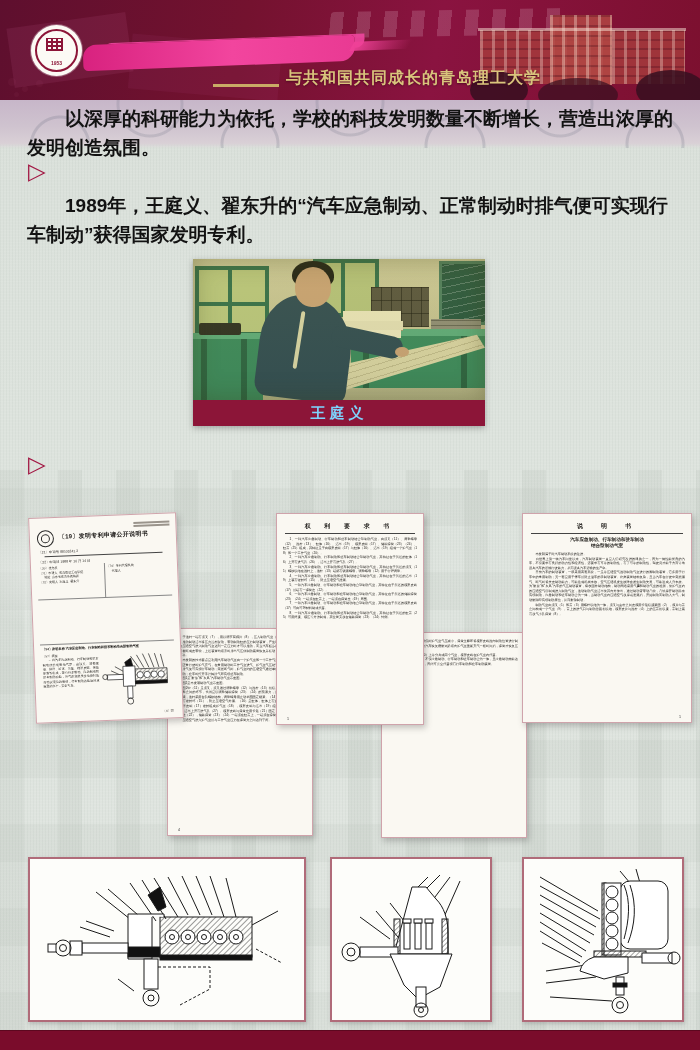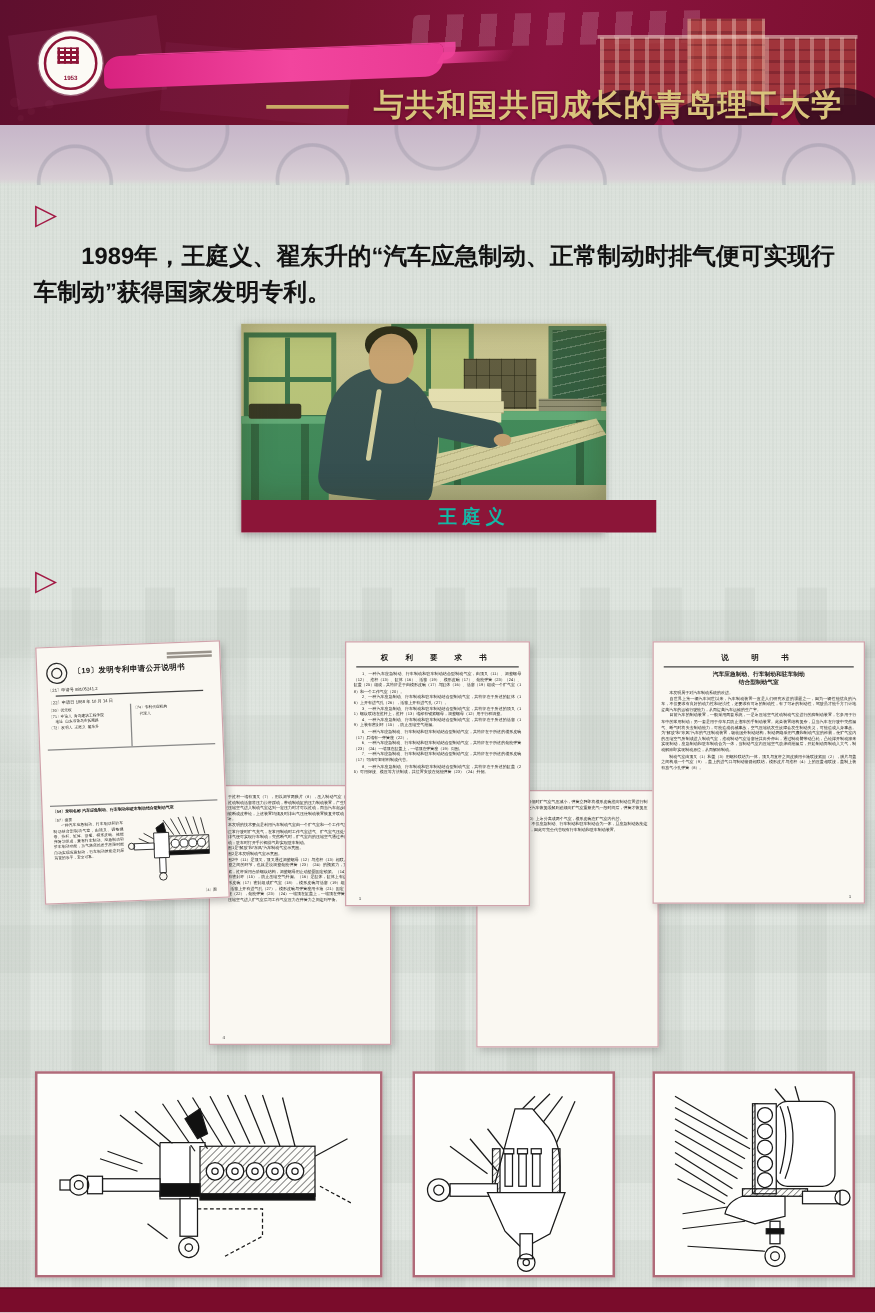--- a/index.html
+++ b/index.html
@@ -44,22 +44,22 @@
   .logo-year{position:absolute;left:0;right:0;bottom:4px;text-align:center;font-size:5px;color:#8c1538;font-weight:700;}
   .brush{position:absolute;left:83px;top:40px;width:272px;height:26px;z-index:1;
     background:linear-gradient(90deg,#d8227f,#f2459e 55%,#e93a93);
     transform:rotate(-2.2deg);border-radius:13px 4px 15px 5px;
     box-shadow:16px -7px 0 -6px rgba(240,70,158,.9);}
   .brush::after{content:"";position:absolute;left:99%;top:7px;width:58px;height:9px;
     background:linear-gradient(90deg,#ef4097,rgba(239,64,151,0));transform:skew(-32deg);}
   .hdr-title{position:absolute;left:93px;top:32px;z-index:2;font-size:29px;font-weight:800;color:#ffffff;
     letter-spacing:2px;white-space:nowrap;text-shadow:0 2px 3px rgba(60,0,30,.65),0 0 1px rgba(60,0,30,.5);}
   .hdr-dash{position:absolute;left:213px;top:84px;width:66px;height:3px;background:#c9ab66;z-index:2;}
-  .hdr-sub{position:absolute;left:286px;top:68px;z-index:2;font-size:24px;font-weight:800;color:#d9c47c;
-    letter-spacing:1px;white-space:nowrap;text-shadow:0 1px 2px rgba(50,0,25,.6);margin-left:13px;}
+  .hdr-sub{position:absolute;left:286px;top:68px;z-index:2;font-size:16px;font-weight:800;color:#d9c47c;
+    letter-spacing:1px;white-space:nowrap;text-shadow:0 1px 2px rgba(50,0,25,.6);}
   
   .ornament-band{position:absolute;left:0;top:100px;width:700px;height:48px;z-index:1;
     background:linear-gradient(180deg,#c7b6c9 0%,#cfc3cf 55%,#d9d0d6 90%,rgba(217,208,214,0) 100%);}
   .ornament-band::before{content:"";position:absolute;inset:0;opacity:.8;background-image:
     radial-gradient(circle at 60px 46px,transparent 27px,rgba(92,98,118,.25) 28px,rgba(92,98,118,.25) 30px,transparent 31px),
     radial-gradient(circle at 150px 4px,transparent 30px,rgba(92,98,118,.22) 31px,rgba(92,98,118,.22) 33px,transparent 34px),
     radial-gradient(circle at 250px 44px,transparent 26px,rgba(92,98,118,.25) 27px,rgba(92,98,118,.25) 29px,transparent 30px),
     radial-gradient(circle at 350px 2px,transparent 31px,rgba(92,98,118,.22) 32px,rgba(92,98,118,.22) 34px,transparent 35px),
     radial-gradient(circle at 455px 46px,transparent 27px,rgba(92,98,118,.25) 28px,rgba(92,98,118,.25) 30px,transparent 31px),
     radial-gradient(circle at 560px 4px,transparent 30px,rgba(92,98,118,.22) 31px,rgba(92,98,118,.22) 33px,transparent 34px),
@@ -104,22 +104,22 @@
     background-image:repeating-linear-gradient(-17deg,rgba(120,110,70,.25) 0 1px,transparent 1px 6px);}
   .p-body{left:66px;top:36px;width:92px;height:105px;background:#2c4752;border-radius:46% 54% 12% 14%;
     transform:rotate(7deg);}
   .p-zip{left:104px;top:52px;width:4px;height:58px;background:#d8d3a8;transform:rotate(9deg);border-radius:2px;}
   .p-arm{left:138px;top:72px;width:72px;height:22px;background:#2c4752;border-radius:10px;transform:rotate(12deg);}
   .p-hand{left:202px;top:88px;width:14px;height:10px;background:#c9a076;border-radius:50%;}
   .p-head{left:102px;top:8px;width:36px;height:40px;background:#c9a076;border-radius:50% 50% 46% 46%;}
   .p-hair{left:99px;top:2px;width:42px;height:28px;background:#191913;border-radius:50% 50% 42% 46%;}
   .p-tint{inset:0;background:linear-gradient(180deg,rgba(200,200,80,.12),rgba(120,140,60,.10));
     box-shadow:inset 0 0 26px rgba(60,60,20,.35);}
-  .photo-cap{width:292px;height:26px;background:#8c1538;color:#14b8a6;font-size:15px;font-weight:700;
-    letter-spacing:4px;display:flex;align-items:center;justify-content:center;padding-left:40px;}
+  .photo-cap{width:292px;height:26px;background:#8c1538;color:#7dd3fc;font-size:15px;font-weight:700;
+    letter-spacing:4px;display:flex;align-items:center;justify-content:center;}
   
   .docs-bg{position:absolute;left:0;top:470px;width:700px;height:560px;z-index:1;opacity:.55;
     background-image:
       radial-gradient(ellipse 180px 90px at 12% 18%,rgba(255,255,255,.8),transparent 70%),
       radial-gradient(ellipse 200px 110px at 88% 30%,rgba(255,255,255,.7),transparent 70%),
       repeating-linear-gradient(90deg,rgba(148,158,148,.20) 0 24px,transparent 24px 58px),
       repeating-linear-gradient(0deg,rgba(148,158,148,.16) 0 38px,transparent 38px 84px);}
   .doc{position:absolute;background:#faf8f2;border:1px solid #cfa3ab;box-sizing:border-box;
     box-shadow:2px 3px 6px rgba(70,70,70,.3);overflow:hidden;}
   .doc1{left:32px;top:515px;width:148px;height:206px;z-index:3;transform:rotate(-2.2deg);padding:5px 6px;}
@@ -190,20 +190,21 @@
       <div class="logo-ring">
         <span class="logo-year">1953</span>
       </div>
     </div>
     <div class="brush"></div>
     <div class="hdr-dash"></div>
     <div class="hdr-sub">与共和国共同成长的青岛理工大学</div>
   </header>
 
   <div class="ornament-band"></div>
+  <p class="intro">以深厚的科研能力为依托，学校的科技发明数量不断增长，营造出浓厚的发明创造氛围。</p>
 
   <div class="sec sec1">
     <span class="tri">▷</span>
   </div>
   <p class="para1">1989年，王庭义、翟东升的“汽车应急制动、正常制动时排气便可实现行车制动”获得国家发明专利。</p>
 
   <figure class="photo">
     <div class="photo-img">
       <div class="p-wall"></div>
       <div class="p-win-l"></div>

